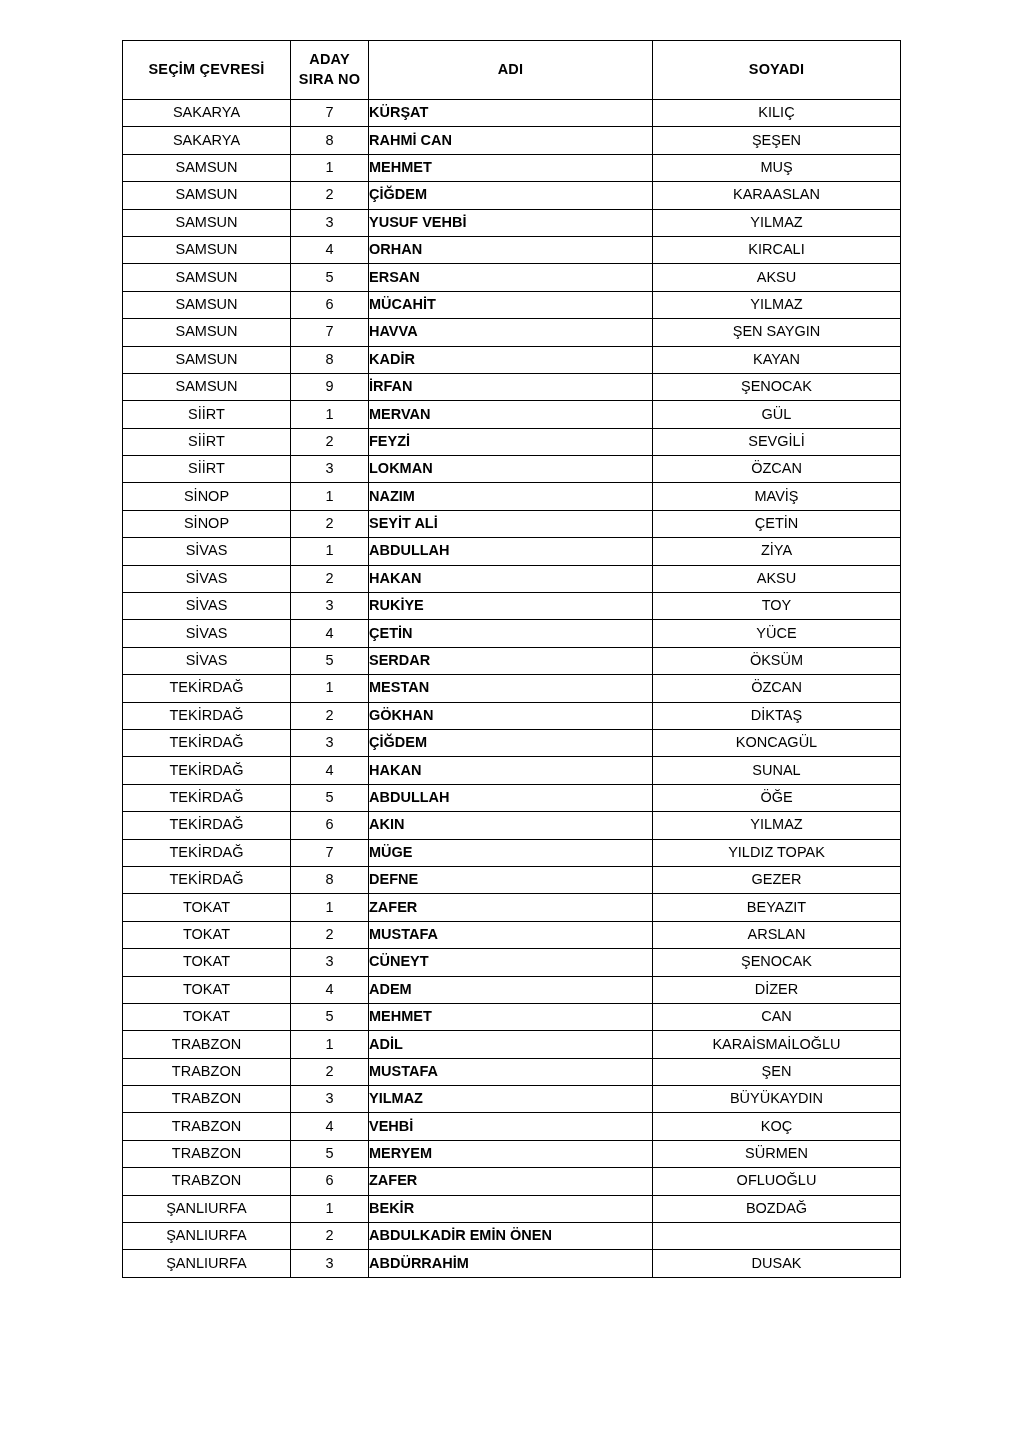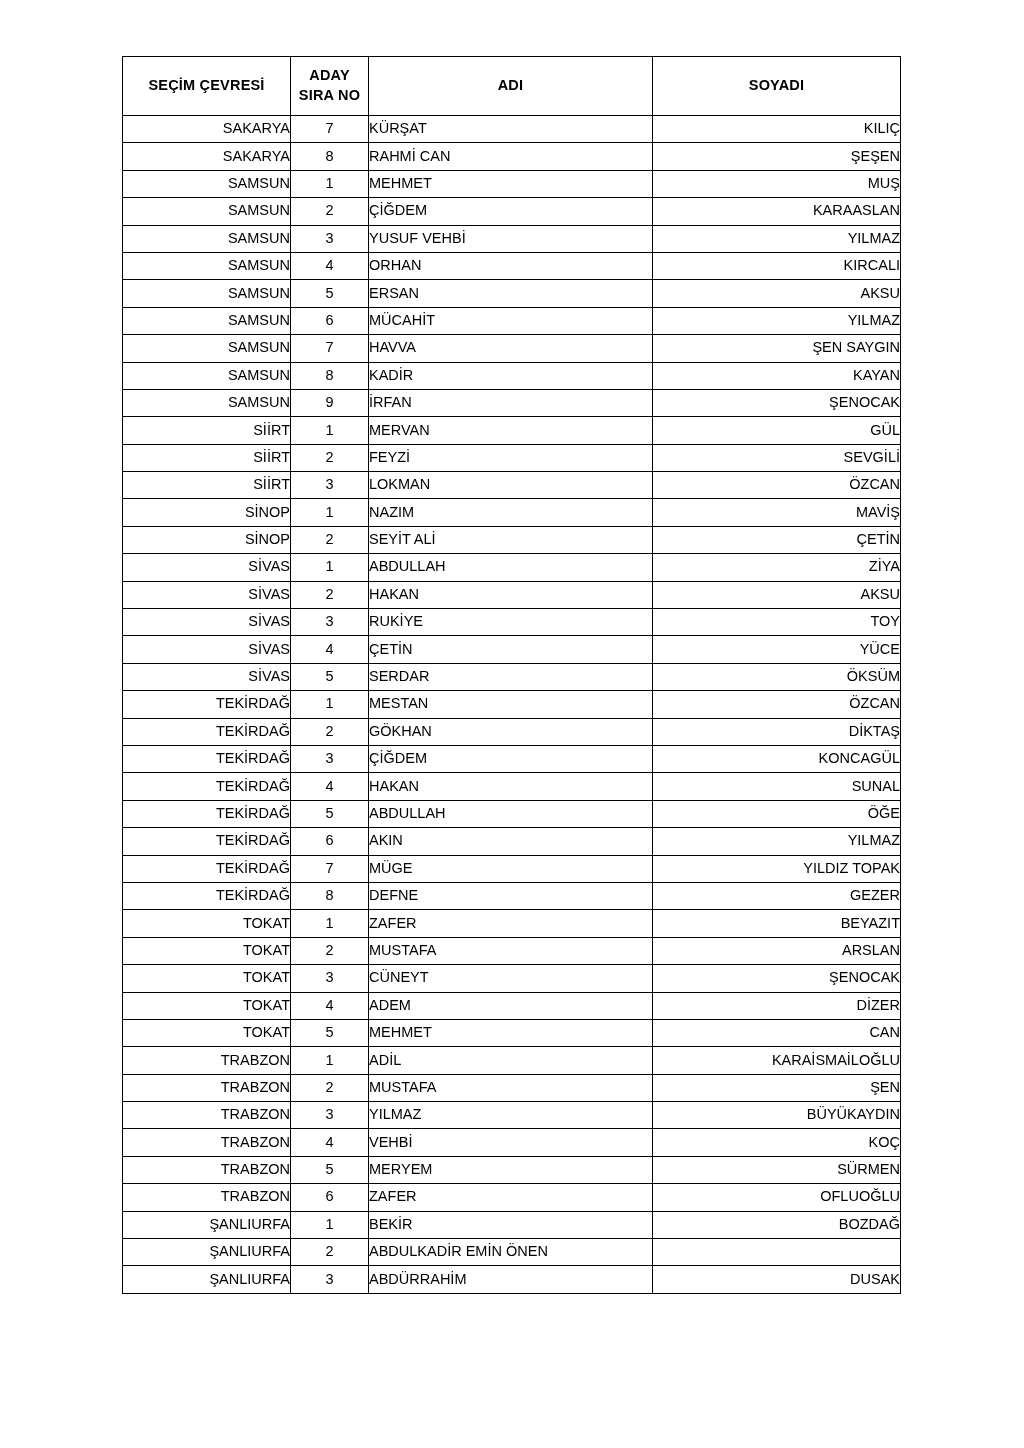--- a/index.html
+++ b/index.html
@@ -11,21 +11,21 @@
     width: 1024px;
     height: 1448px;
     font-family: "Liberation Sans", sans-serif;
     color: #000000;
   }
   .page {
     position: relative;
     width: 1024px;
     height: 1448px;
     box-sizing: border-box;
-    padding: 56px 124px 0 122px;
+    padding: 40px 124px 0 122px;
   }
   table.candidates {
     border-collapse: collapse;
     width: 778px;
     table-layout: fixed;
   }
   table.candidates th,
   table.candidates td {
     border: 1px solid #000000;
     font-size: 14.5px;
@@ -40,24 +40,24 @@
     padding: 2px 4px;
     letter-spacing: 0.2px;
   }
   table.candidates thead th.wrap {
     line-height: 1.35;
   }
   table.candidates tbody td {
     height: 26.4px;
     vertical-align: middle;
   }
-  td.c-district { padding-left: 6px; text-align: right; }
+  td.c-district { padding-left: 6px; text-align: center; }
   td.c-order    { text-align: center; }
-  td.c-name     { padding-left: 7px; text-align: left; }
-  td.c-surname  { padding-left: 7px; text-align: right; }
+  td.c-name     { padding-left: 7px; text-align: left; font-weight: bold; }
+  td.c-surname  { padding-left: 7px; text-align: center; }
 
   col.w-district { width: 168px; }
   col.w-order    { width: 78px; }
   col.w-name     { width: 284px; }
   col.w-surname  { width: 248px; }
 </style>
 </head>
 <body>
 
 <div class="page">

